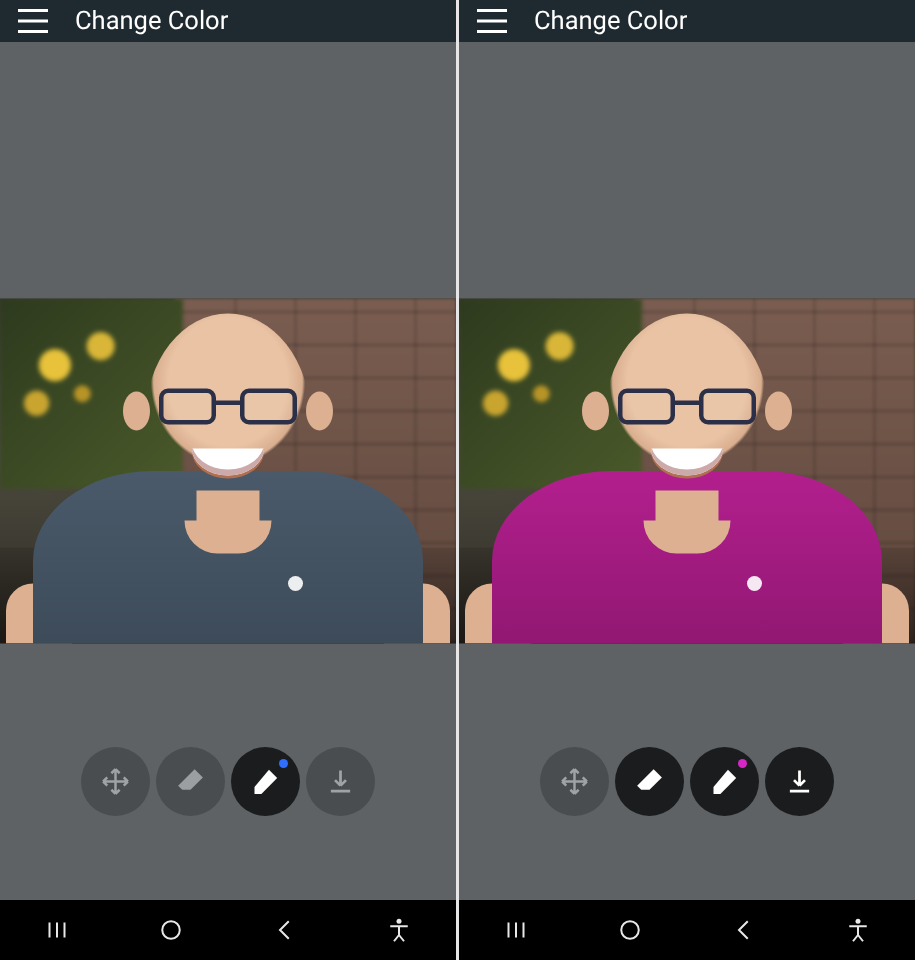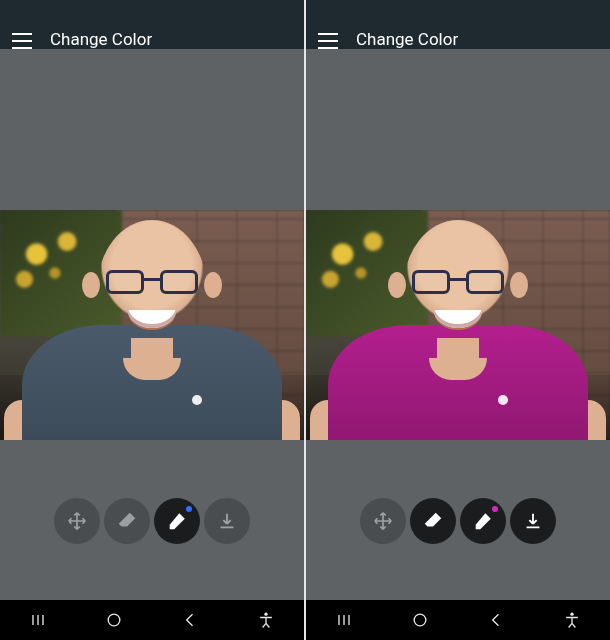--- a/index.html
+++ b/index.html
@@ -7,24 +7,24 @@
   body { display: flex; background: #000; }
   .pane {
     flex: 1 1 50%;
     display: flex;
     flex-direction: column;
     background: #5f6264;
     position: relative;
   }
   .divider { width: 2px; background: #e6e6e6; }
   .topbar {
-    height: 49px;
+    height: 28px;
     background: #1f2a30;
     display: flex;
-    align-items: flex-end;
+    align-items: center;
     padding: 0 12px;
     gap: 18px;
     color: #fff;
   }
   .topbar .menu-icon { width: 20px; height: 16px; display: flex; flex-direction: column; justify-content: space-between; cursor: pointer; }
   .topbar .menu-icon span { display: block; height: 2px; background: #fff; width: 100%; }
   .title { font-size: 17px; font-weight: 400; color: #fff; }
   .canvas-area {
     flex: 1;
     position: relative;

